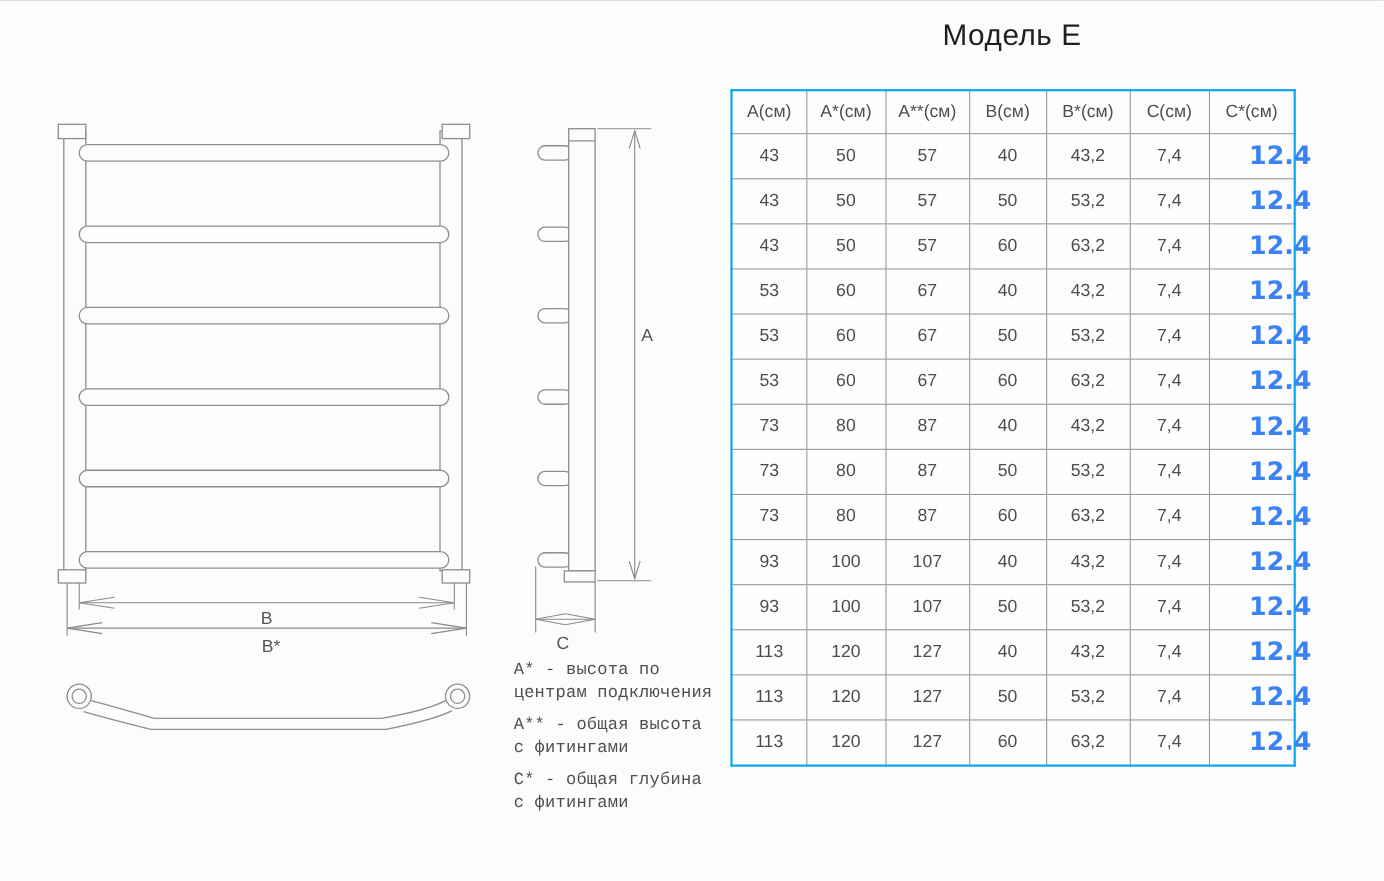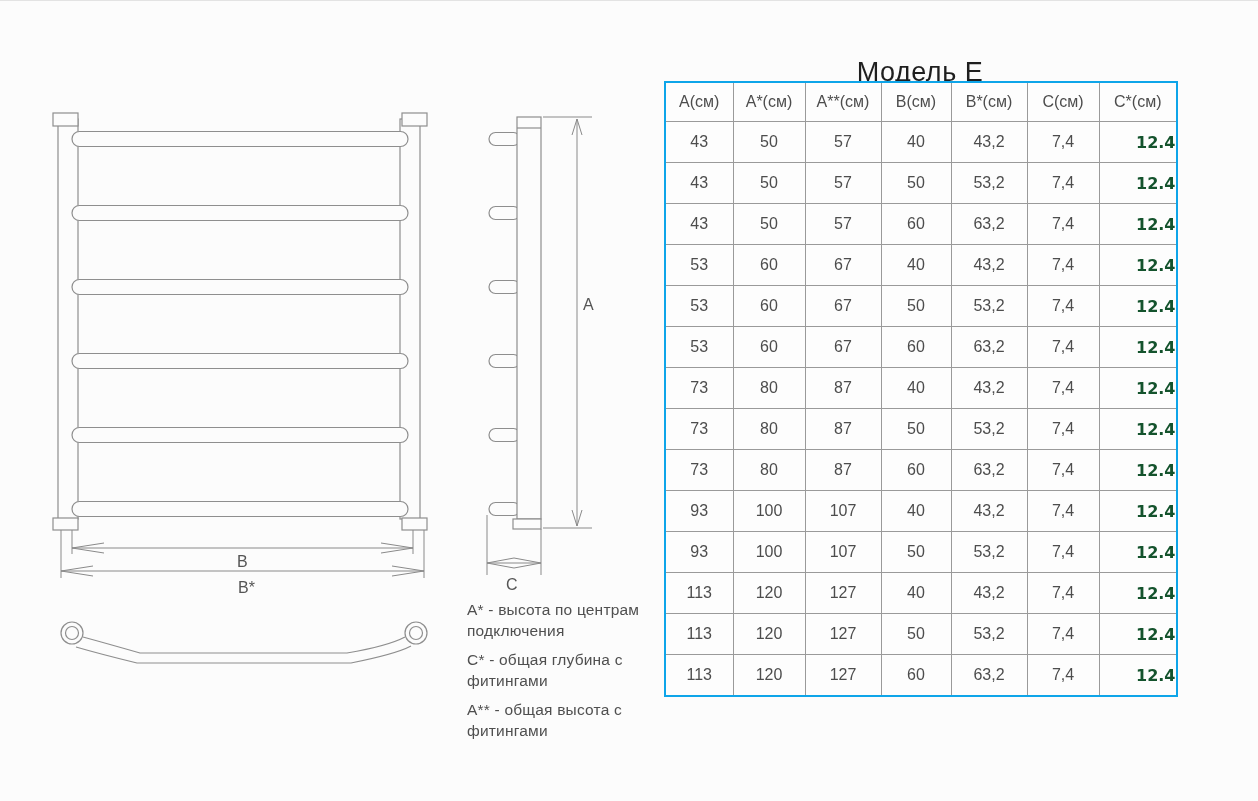--- a/index.html
+++ b/index.html
@@ -12,40 +12,40 @@
   #drawing{position:absolute;left:0;top:0;}
   .draw-line{stroke:#8e8e8e;stroke-width:1.2;fill:none;}
   .draw-shape{stroke:#8e8e8e;stroke-width:1.2;fill:#fcfcfc;}
   .dim-line{stroke:#8a8a8a;stroke-width:1;fill:none;}
   .dim-label{fill:#555;font-size:16px;font-family:"Liberation Sans",sans-serif;}
   
   #footnotes{
     position:absolute;left:467px;top:598px;width:184px;
     font-size:15.5px;line-height:21px;color:#4f4f4f;letter-spacing:.2px;
   }
-  #footnotes .note{margin:0 0 8px 0;}
+  #footnotes .note{margin:0 0 8px 0;font-family:Liberation Mono, monospace;}
   
   #title{
     position:absolute;left:664px;top:16px;width:512px;
-    text-align:center;font-size:27px;color:#1f1f1f;letter-spacing:.5px;margin-top:40px;
+    text-align:center;font-size:27px;color:#1f1f1f;letter-spacing:.5px;
   }
   
   #dims-table{
     position:absolute;left:664px;top:80px;width:512px;
     border-collapse:collapse;table-layout:fixed;
     border:2px solid #0ea5e9;background:#fdfdfd;
   }
   #dims-table th,#dims-table td{
     border:1px solid #9a9a9a;text-align:center;vertical-align:middle;
     font-weight:normal;color:#4d4d4d;font-size:16px;padding:0;
   }
   #dims-table th{height:38px;}
   #dims-table td{height:40px;}
   #dims-table td.pasted{
-    font-size:16px;font-weight:600;color:#14532d;
+    font-size:23px;font-weight:600;color:#3b82f6;
     font-family:"DejaVu Sans",sans-serif;
     padding-left:36px;
   }
   #dims-table col.c1{width:68px}#dims-table col.c2{width:72px}
   #dims-table col.c3{width:76px}#dims-table col.c4{width:70px}
   #dims-table col.c5{width:76px}#dims-table col.c6{width:72px}
   #dims-table col.c7{width:78px}
 </style>
 </head>
 <body>
@@ -125,22 +125,22 @@
     <path class="draw-line" d="M 76 646 Q 100 653 137 662 L 351 662 Q 396 653 411 645"></path>
     <circle class="draw-shape" cx="72" cy="632" r="11"></circle>
     <circle class="draw-shape" cx="72" cy="632" r="6.5"></circle>
     <circle class="draw-shape" cx="416" cy="632" r="11"></circle>
     <circle class="draw-shape" cx="416" cy="632" r="6.5"></circle>
   </g>
 </svg>
 
 <div id="footnotes">
   <p class="note">А* - высота по центрам подключения</p>
+  <p class="note">А** - общая высота с фитингами</p>
   <p class="note">С* - общая глубина с фитингами</p>
-  <p class="note">А** - общая высота с фитингами</p>
 </div>
 
 <div id="title">Модель Е</div>
 
 <table id="dims-table">
   <colgroup>
     <col class="c1">
       <col class="c2">
       <col class="c3">
       <col class="c4">

